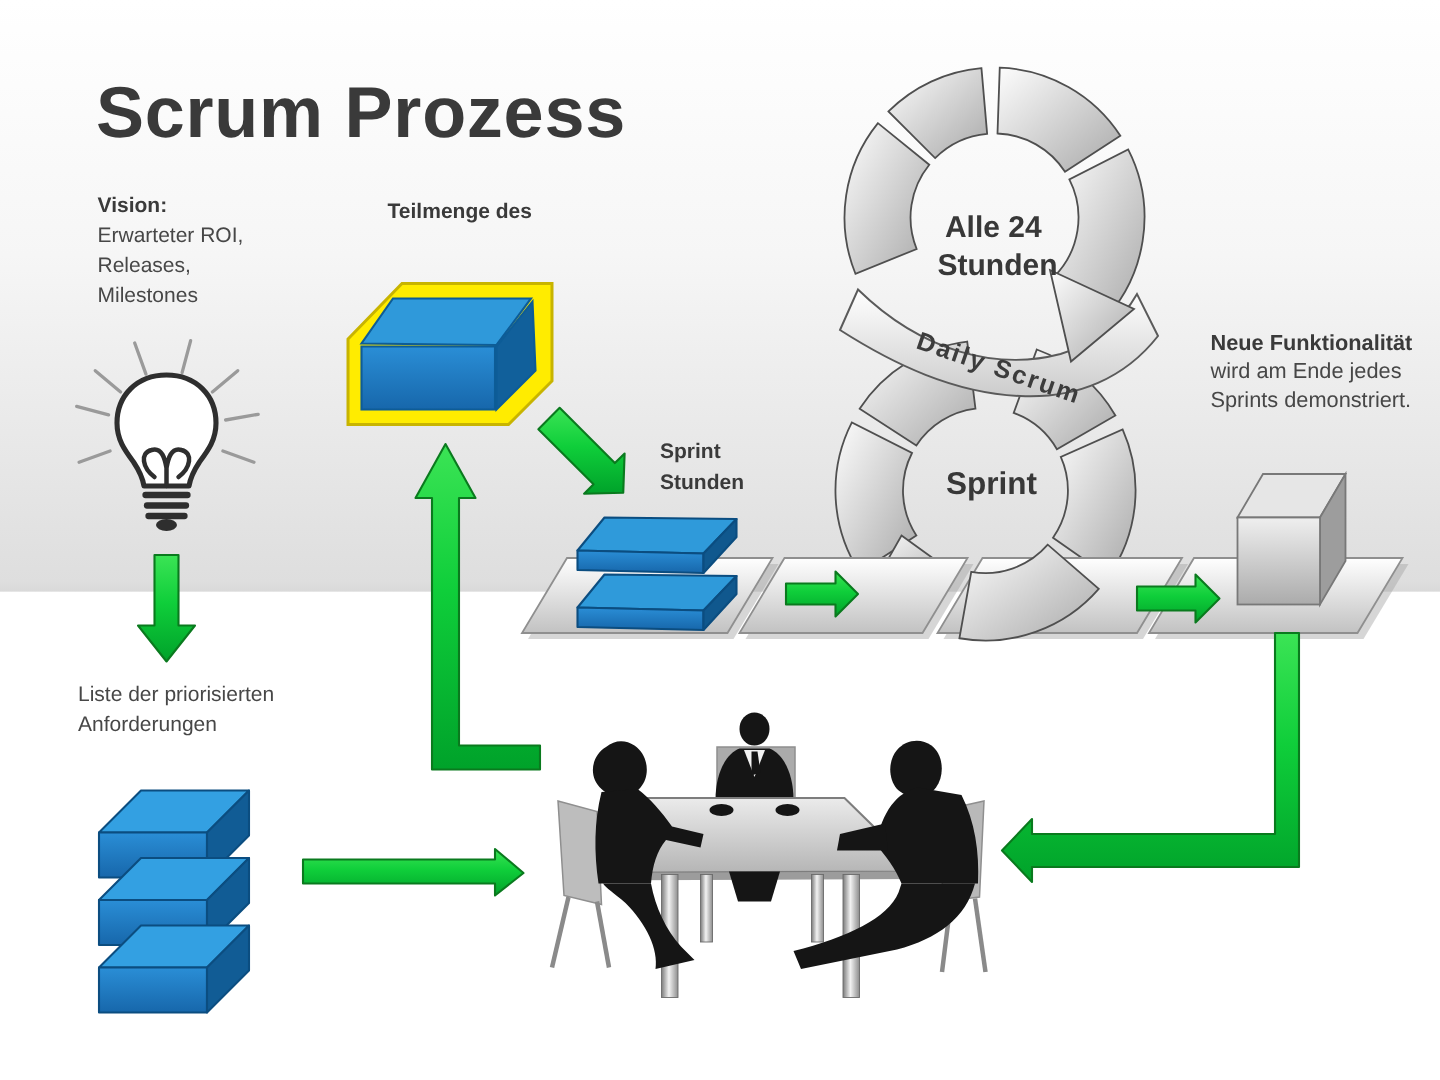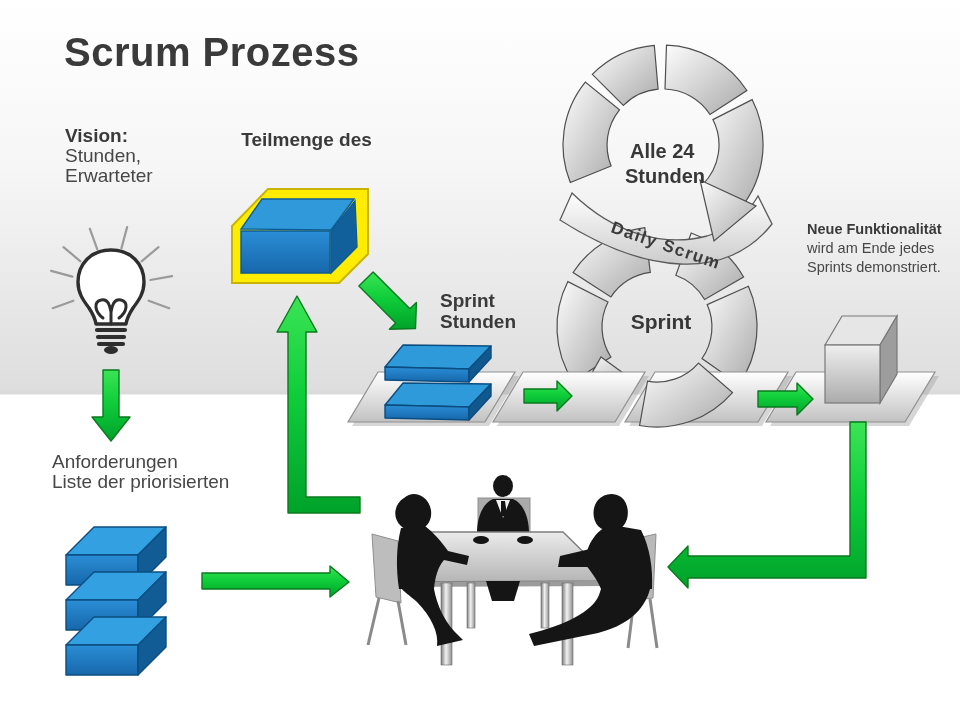--- a/index.html
+++ b/index.html
@@ -2,23 +2,23 @@
 <html><head>
 <meta charset="utf-8">
 <style>
   html,body{margin:0;padding:0;}
   .stage{
     position:relative;width:960px;height:720px;overflow:hidden;
     font-family:"Liberation Sans",sans-serif;
     background:linear-gradient(to bottom,#ffffff 0px,#f6f6f6 170px,#dedede 388px,#d9d9d9 394px,#ffffff 395px,#ffffff 100%);
   }
   svg{position:absolute;left:0;top:0;}
-  .lbl{position:absolute;color:#474747;font-size:19px;line-height:20px;}
+  .lbl{position:absolute;color:#474747;font-size:14px;line-height:20px;}
   .lbl .t{font-weight:bold;color:#3a3a3a;}
-  .title{position:absolute;left:64px;top:30px;font-size:40px;font-weight:bold;color:#3a3a3a;letter-spacing:0.5px;}
+  .title{position:absolute;left:64px;top:48px;font-size:48px;font-weight:bold;color:#3a3a3a;letter-spacing:0.5px;}
   .center{text-align:center;}
   .seg{fill:url(#ringG);stroke:#4f4f4f;stroke-width:1.2;}
   .plat{fill:url(#platG);stroke:#8f8f8f;stroke-width:1.2;}
   .platsh{fill:#a3a3a3;opacity:.45;}
   .garr{fill:url(#grn);stroke:#0a7a1e;stroke-width:1.4;stroke-linejoin:round;}
   .blueEdge{stroke:#0b4d80;stroke-width:1.4;stroke-linejoin:round;}
   .sil{fill:#151515;}
 </style>
 </head>
 <body>
@@ -218,36 +218,37 @@
     <tspan x="665" y="183">Stunden</tspan>
   </text>
   <text text-anchor="middle" x="661" y="329" font-family="Liberation Sans, sans-serif" font-size="21" font-weight="bold" fill="#383838">Sprint</text>
   <text x="610" y="232" transform="rotate(19 610 232)" font-family="Liberation Sans, sans-serif" font-size="17" font-weight="bold" fill="#3c3c3c" letter-spacing="1.5">Daily Scrum</text>
 </svg>
 
 <div class="title">Scrum Prozess</div>
 
 <div class="lbl" style="left:65px;top:126px;width:170px;">
   <div class="t">Vision:</div>
-  <div>Stunden,</div>
-  <div>Erwarteter</div>
+  <div>Erwarteter ROI,</div>
+  <div>Releases,</div>
+  <div>Milestones</div>
 </div>
 
 <div class="lbl center" style="left:234px;top:130px;width:145px;font-weight:bold;color:#3a3a3a;">
   <div>Teilmenge des</div>
 </div>
 
 <div class="lbl" style="left:440px;top:290px;font-weight:bold;color:#3a3a3a;line-height:21px;">
   <div>Sprint</div>
   <div>Stunden</div>
 </div>
 
 <div class="lbl" style="left:52px;top:452px;width:190px;">
+  <div>Liste der priorisierten</div>
   <div>Anforderungen</div>
-  <div>Liste der priorisierten</div>
 </div>
 
 <div class="lbl" style="left:807px;top:220px;width:160px;font-size:14.5px;line-height:19px;">
   <div class="t">Neue Funktionalität</div>
   <div>wird am Ende jedes</div>
   <div>Sprints demonstriert.</div>
 </div>
 
 </div>
 

